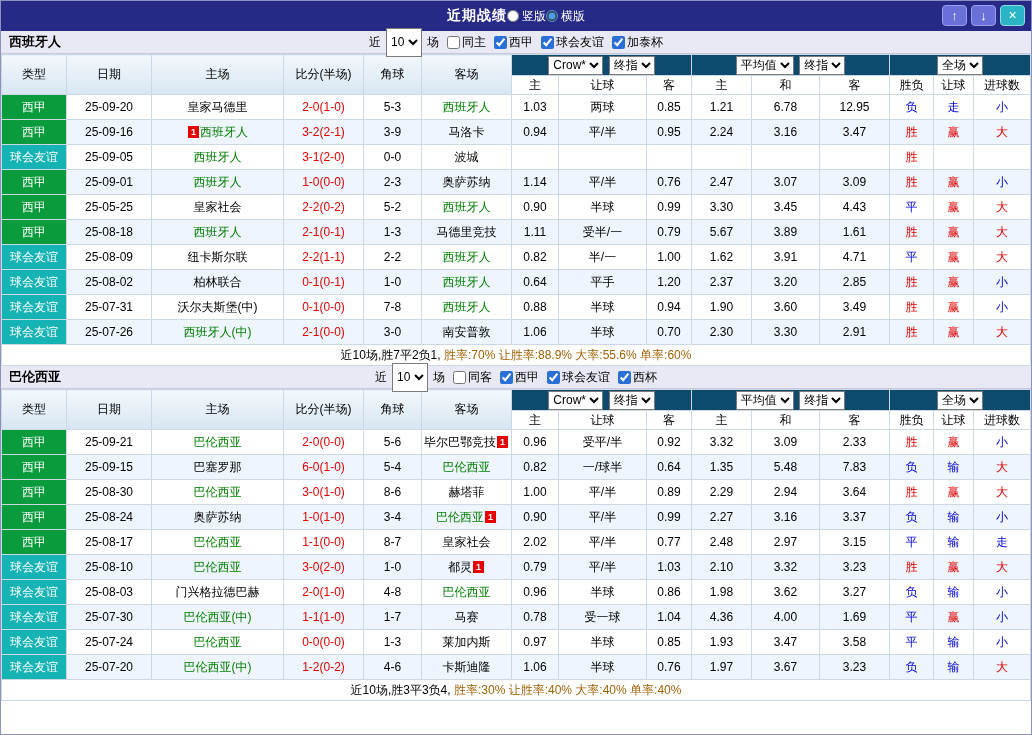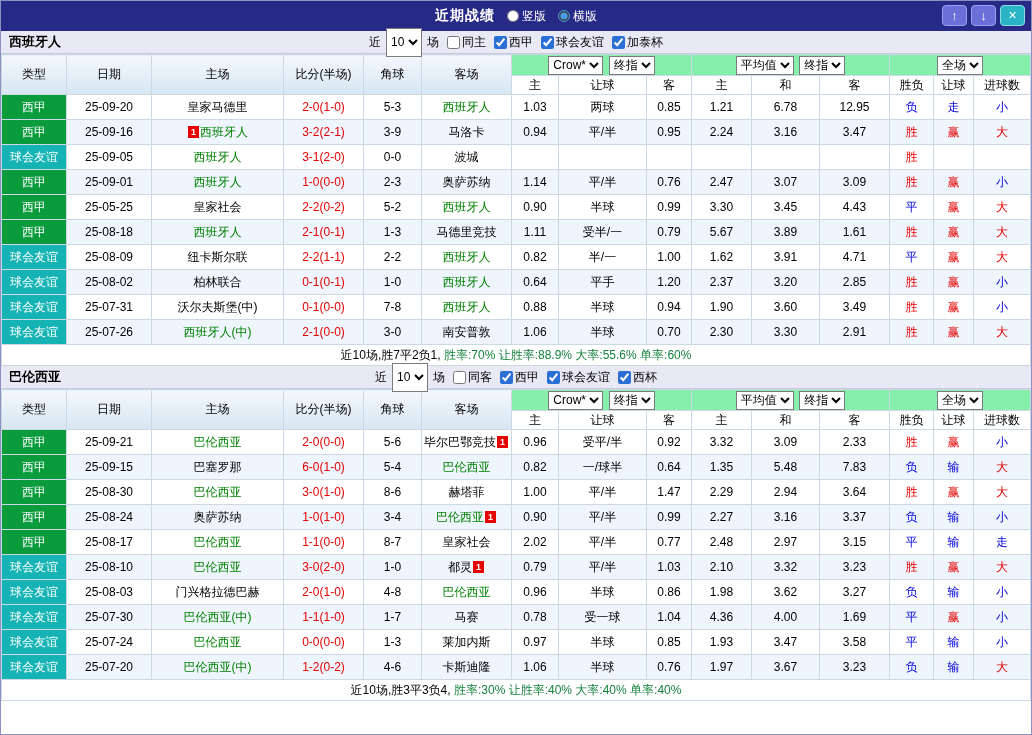--- a/index.html
+++ b/index.html
@@ -2,57 +2,57 @@
 <html><head>
 <meta charset="utf-8">
 <style>
   * { margin:0; padding:0; box-sizing:border-box; }
   html,body { background:#b7bcc4; }
   body { font-family:"Liberation Sans","DejaVu Sans",sans-serif; }
   .window { width:1032px; height:735px; background:#fff; border:1px solid #8d91c0; overflow:hidden; position:relative; }
 
   
   .titlebar { height:30px; background:#262a86; display:flex; align-items:center; position:relative; color:#fff; }
-  .titlebar-center { flex:1; display:flex; justify-content:center; align-items:center; gap:12px; }
+  .titlebar-center { flex:1; display:flex; justify-content:center; align-items:center; }
   .win-title { font-weight:bold; font-size:14px; letter-spacing:1px; }
   .radio-opt { display:inline-flex; align-items:center; gap:3px; font-size:12px; cursor:pointer; }
   .radio-opt input { width:12px; height:12px; accent-color:#4a9be8; margin:0; }
   .titlebar-buttons { position:absolute; right:6px; top:4px; display:flex; gap:4px; }
   .tb-btn { width:25px; height:21px; border-radius:4px; border:1px solid #9aa0ef; background:#6b6fd8; color:#fff; font-size:13px; line-height:17px; text-align:center; cursor:pointer; padding:0; }
   .tb-btn.close { background:#29b5c6; border-color:#8fdbe6; font-size:14px; }
 
   
   .section-header { height:23px; background:#e9e9f5; border-bottom:1px solid #c9c9dd; position:relative; display:flex; align-items:center; }
   .section-title { position:absolute; left:8px; font-weight:bold; font-size:13px; color:#000; }
   .filters { width:100%; display:flex; justify-content:center; align-items:center; font-size:12px; color:#000; gap:3px; }
   .filters select { height:29px; font-size:12px; border:1px solid #7b7b7b; background:#fff; margin:0 2px; }
   .cb { display:inline-flex; align-items:center; margin-left:5px; cursor:pointer; }
   .cb input { width:13px; height:13px; accent-color:#2a6fd6; margin:0 2px 0 0; }
 
   
   table { width:100%; border-collapse:collapse; table-layout:fixed; font-size:12px; color:#000; }
   th, td { border:1px solid #ccd9e4; text-align:center; padding:0 1px; white-space:nowrap; overflow:hidden; }
   thead th { font-weight:normal; }
   thead th.base { background:linear-gradient(#f3f8fc,#d7e6f2); height:20px; font-size:12px; }
-  thead th.sel-cell { background:#86efac; height:21px; }
+  thead th.sel-cell { background:#0c4a6e; height:21px; }
   thead th.sel-cell select { height:19px; font-size:12px; border:1px solid #7b7b7b; background:#fff; margin:0 1px; max-width:72px; }
   thead tr.lbl-row th { background:#fff; height:19px; }
   tbody td { height:25px; }
   tbody tr:nth-child(even) td { background:#eef5fc; }
   td.league { color:#fff; font-size:12px; }
   td.league.liga { background:#0a9b3c; }
   td.league.friendly { background:#16b3b5; }
   td.score { color:#e60000; cursor:pointer; }
   .focus { color:#008000; }
   .red { color:#e60000; }
   .blue { color:#0000dd; }
   .badge1 { display:inline-block; background:#e60000; color:#fff; font-size:9px; font-weight:bold; width:11px; height:12px; line-height:12px; margin:0 1px; vertical-align:1px; text-align:center; }
   tfoot td { height:21px; background:#fff; font-size:12px; }
   .sum-prefix { color:#000; }
-  .sum-stats { color:#15803d; }
+  .sum-stats { color:#a16207; }
 </style>
 </head>
 <body>
 
 <div class="window">
 
   <div class="titlebar">
     <div class="titlebar-center">
       <span class="win-title">近期战绩</span>
       <label class="radio-opt">
@@ -441,21 +441,21 @@
           </tr>
           <tr>
             <td class="league liga">西甲</td>
             <td>25-08-30</td>
             <td><span class="focus">巴伦西亚</span></td>
             <td class="score">3-0(1-0)</td>
             <td>8-6</td>
             <td><span>赫塔菲</span></td>
             <td>1.00</td>
             <td>平/半</td>
-            <td>1.47</td>
+            <td>0.89</td>
             <td>2.29</td>
             <td>2.94</td>
             <td>3.64</td>
             <td class="red">胜</td>
             <td class="red">赢</td>
             <td class="red">大</td>
           </tr>
           <tr>
             <td class="league liga">西甲</td>
             <td>25-08-24</td>

